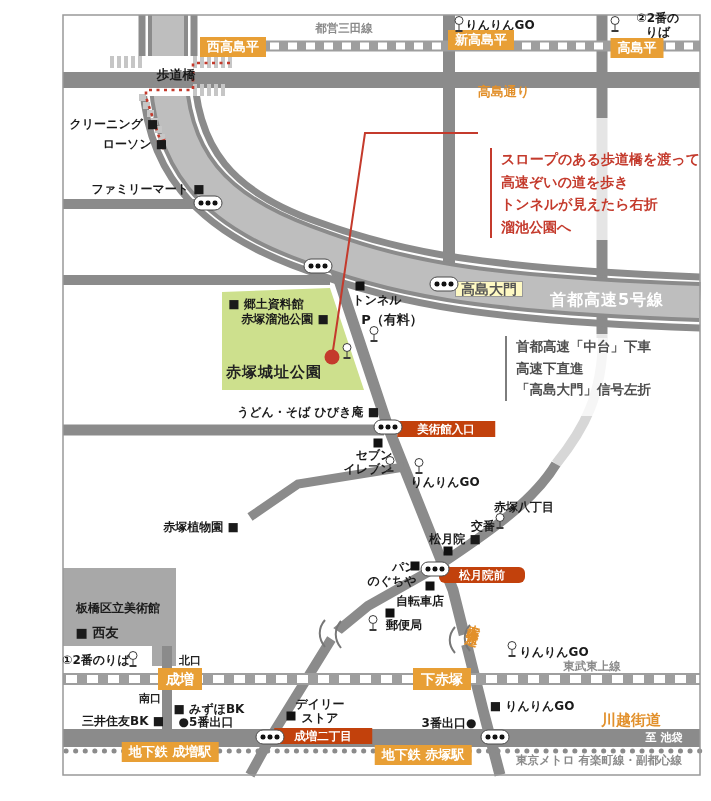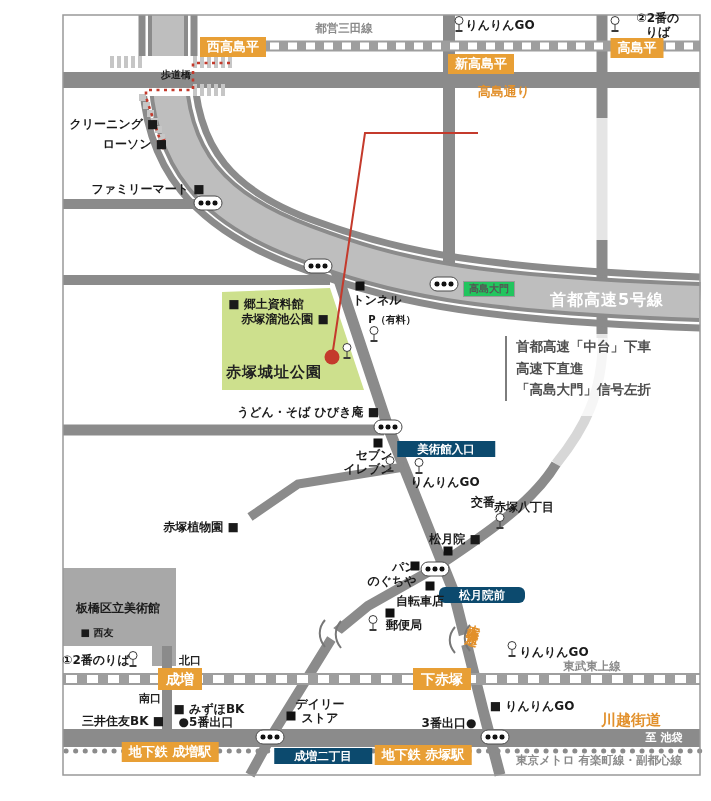--- a/index.html
+++ b/index.html
@@ -3,30 +3,30 @@
 <meta charset="utf-8">
 <style>
   html,body{margin:0;padding:0;background:#fff;}
   #map{position:relative;width:711px;height:801px;background:#fff;overflow:hidden;
        font-family:"DejaVu Sans","Liberation Sans",sans-serif;}
   #basemap{position:absolute;left:0;top:0;}
   
   .lbl{position:absolute;transform:translate(-50%,-50%);white-space:pre-line;
        font-weight:600;color:#1a1a1a;font-size:12px;line-height:14px;text-align:center;z-index:5;}
   .poi{font-size:12px;}
-  .poi-b{font-size:10px;font-weight:bold;}
+  .poi-b{font-size:13px;font-weight:bold;}
   .park-name{font-size:15px;font-weight:bold;color:#222;letter-spacing:1px;}
   .ra{text-align:right;}
   .station{background:#E89F35;color:#fff;font-weight:bold;font-size:13px;
            padding:2px 7px;white-space:nowrap;line-height:16px;}
   .station.lg{font-size:14px;padding:3px 8px;}
-  .badge-gray{background:#0c4a6e;color:#fff;font-weight:bold;font-size:11.5px;
-              padding:1px 20px;white-space:nowrap;line-height:14px;margin-top:20px;}
-  .box-white{background:#22c55e;border:1.5px solid #999;color:#555;font-weight:bold;
-             font-size:10px;padding:0 5px;white-space:nowrap;line-height:14px;}
+  .badge-gray{background:#c2410c;color:#fff;font-weight:bold;font-size:11.5px;
+              padding:1px 20px;white-space:nowrap;line-height:14px;}
+  .box-white{background:#fef9c3;border:1.5px solid #999;color:#555;font-weight:bold;
+             font-size:14px;padding:0 5px;white-space:nowrap;line-height:14px;}
   .road-orange{color:#E2902B;font-weight:bold;font-size:13px;white-space:nowrap;}
   .road-orange.lg{font-size:15px;}
   .tate{color:#E2902B;font-weight:bold;font-size:13px;writing-mode:vertical-rl;
         letter-spacing:2px;}
   .rail-gray{color:#8A8A8A;font-size:11.5px;white-space:nowrap;}
   .white-road{color:#fff;font-weight:bold;font-size:16px;letter-spacing:1px;white-space:nowrap;}
   .white-sm{color:#fff;font-size:11px;white-space:nowrap;}
   .exit{font-size:11px;color:#222;white-space:nowrap;}
   
   .red-title{position:absolute;left:487px;top:126px;color:#C43A2C;font-weight:bold;
@@ -138,27 +138,31 @@
       <path d="M230,63 L193,63 L193,90 L146,90 L146,97 L160,140" stroke="#C43A2C" stroke-width="2.6" stroke-dasharray="3 4.5" fill="none"></path>
       <polygon points="163,150 156.5,141.5 165.5,138.5" fill="#C43A2C"></polygon>
     </g>
 
     <path d="M478,133 L365,133 L342,290 L332,357" stroke="#C43A2C" stroke-width="2" fill="none"></path>
     <circle cx="332" cy="357" r="7.5" fill="#C43A2C"></circle>
 
     <rect x="63" y="15" width="637" height="760" fill="none" stroke="#999" stroke-width="1.5"></rect>
   </svg>
 
+  <div class="red-note">スロープのある歩道橋を渡って
+高速ぞいの道を歩き
+トンネルが見えたら右折
+溜池公園へ</div>
   <div class="gray-note">首都高速「中台」下車
 高速下直進
 「高島大門」信号左折</div>
 <div class="lbl rail-gray" style="left: 344px; top: 28px;">都営三田線</div>
     <div class="lbl station" style="left: 233px; top: 47px;">西高島平</div>
     <div class="lbl poi" style="left: 500px; top: 25px;">りんりんGO</div>
-    <div class="lbl station" style="left: 481px; top: 64px;">新高島平</div>
+    <div class="lbl station" style="left: 481px; top: 40px;">新高島平</div>
     <div class="lbl poi" style="left: 658px; top: 25px;">②2番のりば</div>
     <div class="lbl station" style="left: 637px; top: 48px;">高島平</div>
     <div class="lbl road-orange" style="left: 504px; top: 92px;">高島通り</div>
     <div class="lbl poi-b" style="left: 176px; top: 75px;">歩道橋</div>
     <div class="lbl poi" style="left: 114px; top: 124px;">クリーニング ■</div>
     <div class="lbl poi" style="left: 135px; top: 144px;">ローソン ■</div>
     <div class="lbl poi" style="left: 148px; top: 189px;">ファミリーマート ■</div>
     <div class="lbl box-white" style="left: 489px; top: 289px;">高島大門</div>
     <div class="lbl white-road" style="left: 607px; top: 300px;">首都高速5号線</div>
     <div class="lbl poi" style="left: 266px; top: 304px;">■ 郷土資料館</div>
@@ -166,21 +170,21 @@
     <div class="lbl park-name" style="left: 274px; top: 372px;">赤塚城址公園</div>
     <div class="lbl poi" style="left: 377px; top: 300px;">トンネル</div>
     <div class="lbl poi-b" style="left: 392px; top: 320px;">P（有料）</div>
     <div class="lbl poi" style="left: 308px; top: 412px;">うどん・そば ひびき庵 ■</div>
     <div class="lbl badge-gray" style="left: 446px; top: 429px;">美術館入口</div>
     <div class="lbl poi ra" style="left: 368px; top: 462px;">セブン
 イレブン</div>
     <div class="lbl poi" style="left: 445px; top: 482px;">りんりんGO</div>
     <div class="lbl poi" style="left: 201px; top: 527px;">赤塚植物園 ■</div>
     <div class="lbl poi" style="left: 524px; top: 507px;">赤塚八丁目</div>
-    <div class="lbl poi" style="left: 483px; top: 502px; text-align: right;">交番</div>
+    <div class="lbl poi" style="left: 483px; top: 526px; text-align: right;">交番</div>
     <div class="lbl poi" style="left: 455px; top: 539px;">松月院 ■</div>
     <div class="lbl badge-gray" style="left: 482px; top: 575px; border-radius: 6px;">松月院前</div>
     <div class="lbl poi ra" style="left: 392px; top: 574px;">パン
 のぐちや</div>
     <div class="lbl poi" style="left: 420px; top: 601px;">自転車店</div>
     <div class="lbl poi" style="left: 404px; top: 625px;">郵便局</div>
     <div class="lbl tate" style="left: 474px; top: 628px; transform: translate(-50%, -50%) rotate(14deg);">赤塚中央通り</div>
     <div class="lbl poi" style="left: 554px; top: 652px;">りんりんGO</div>
     <div class="lbl rail-gray" style="left: 592px; top: 666px;">東武東上線</div>
     <div class="lbl poi" style="left: 118px; top: 608px;">板橋区立美術館</div>

